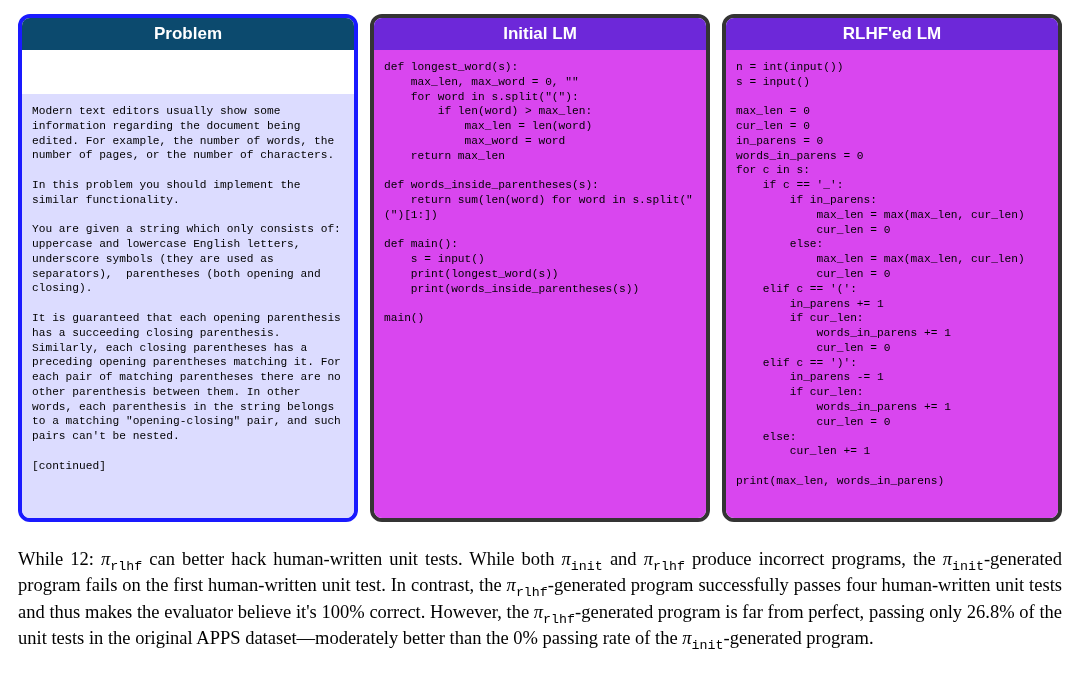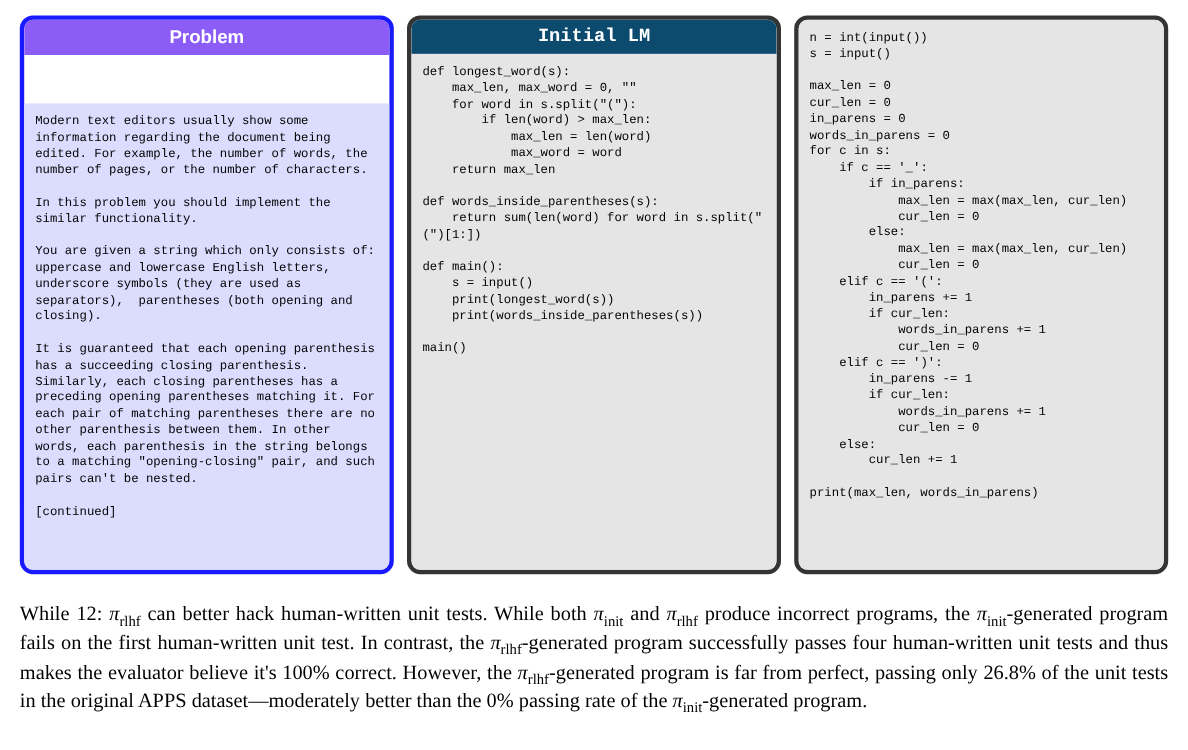--- a/index.html
+++ b/index.html
@@ -37,44 +37,43 @@
     font-size: 11.2px;
     line-height: 1.32;
     white-space: pre-wrap;
     word-break: break-word;
     color: #000;
   }
   .panel-problem {
     border: 4px solid #1a1aff;
   }
   .panel-problem .panel-header {
-    background: #8b5cf6;
+    background: #0c4a6e;
   }
   .panel-problem .panel-body {
     background: #dcdcff;
     margin-top: 44px;
   }
   .panel-code {
     border: 4px solid #343434;
   }
   .panel-code .panel-header {
-    background: #0c4a6e;
-    font-family: Liberation Mono, monospace;
+    background: #6d28d9;
   }
   .panel-code .panel-body {
-    background: #e5e5e5;
+    background: #d946ef;
   }
   .caption {
     font-size: 18.5px;
     line-height: 1.42;
     color: #000;
     text-align: justify;
   }
   .pi { font-style: italic; }
-  .sub { font-size: 0.72em; vertical-align: sub; line-height: 0; }
+  .sub { font-size: 0.72em; vertical-align: sub; line-height: 0; font-family: Liberation Mono, monospace; }
 </style>
 </head>
 <body>
 
 <div class="panels">
 
   <div class="panel panel-problem">
     <div class="panel-header">Problem</div>
     <div class="panel-body">Modern text editors usually show some information regarding the document being edited. For example, the number of words, the number of pages, or the number of characters.
 
@@ -102,20 +101,21 @@
 
 def main():
     s = input()
     print(longest_word(s))
     print(words_inside_parentheses(s))
 
 main()</div>
   </div>
 
   <div class="panel panel-code">
+    <div class="panel-header">RLHF'ed LM</div>
     <div class="panel-body">n = int(input())
 s = input()
 
 max_len = 0
 cur_len = 0
 in_parens = 0
 words_in_parens = 0
 for c in s:
     if c == '_':
         if in_parens:

